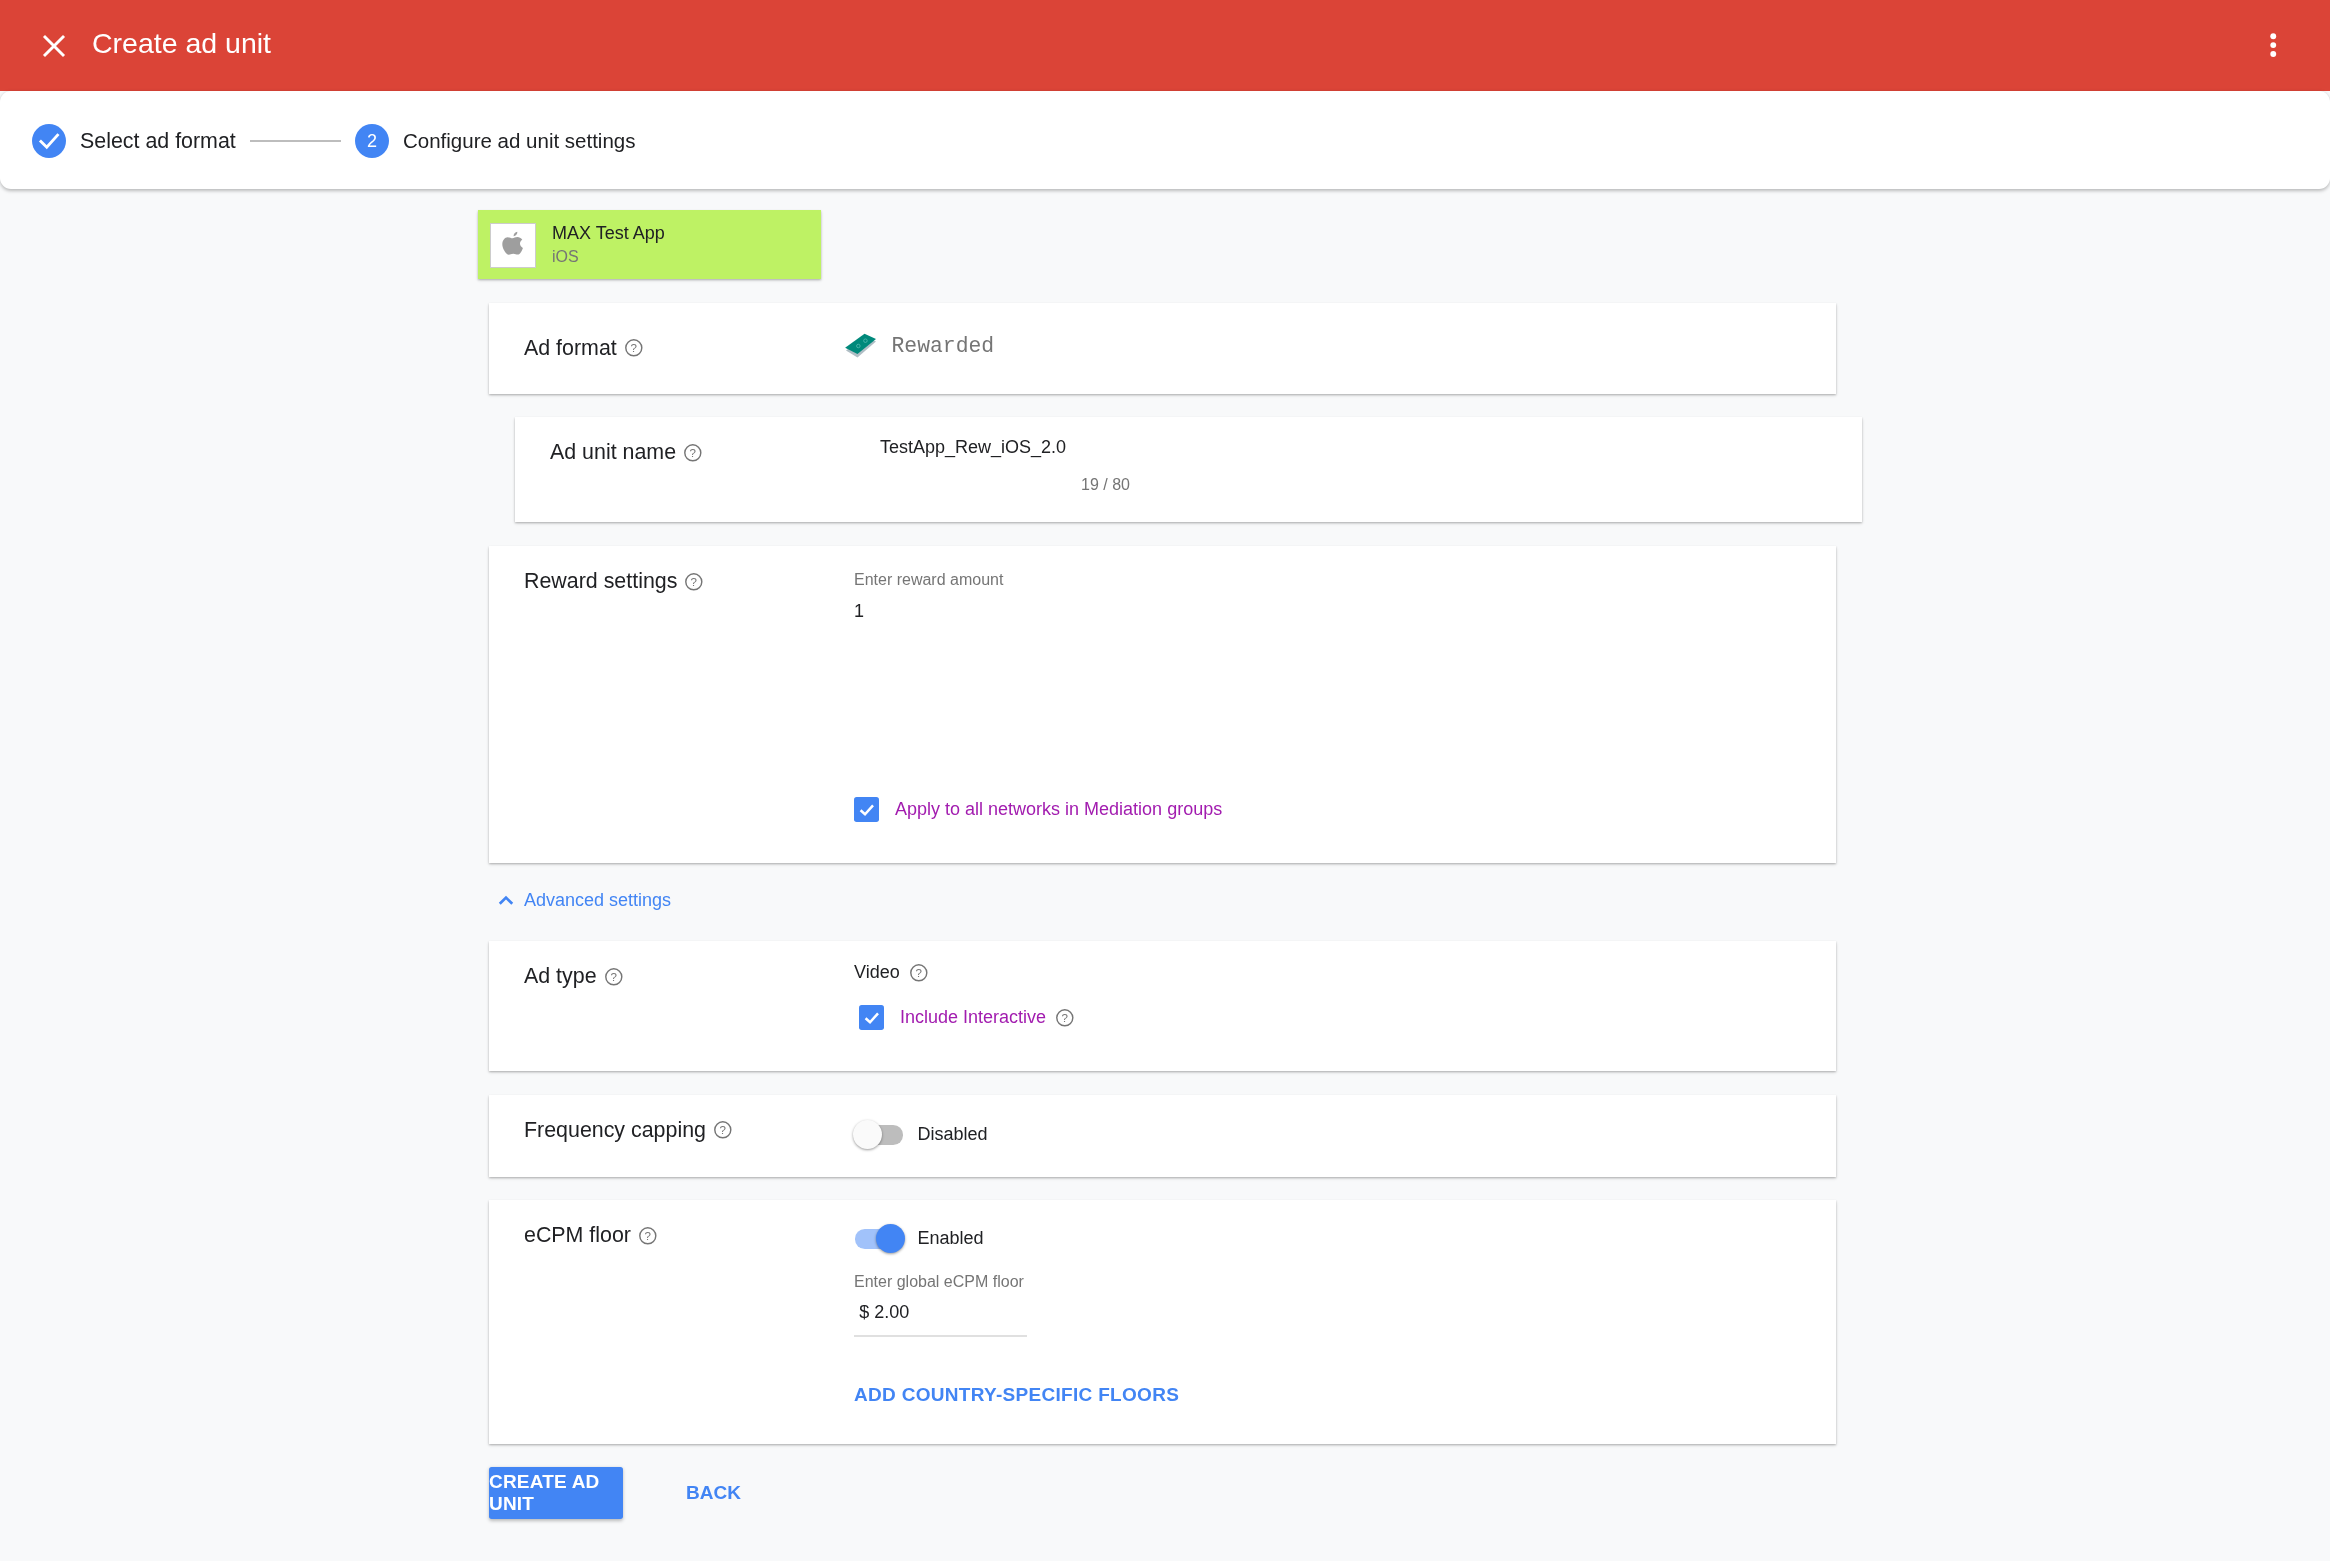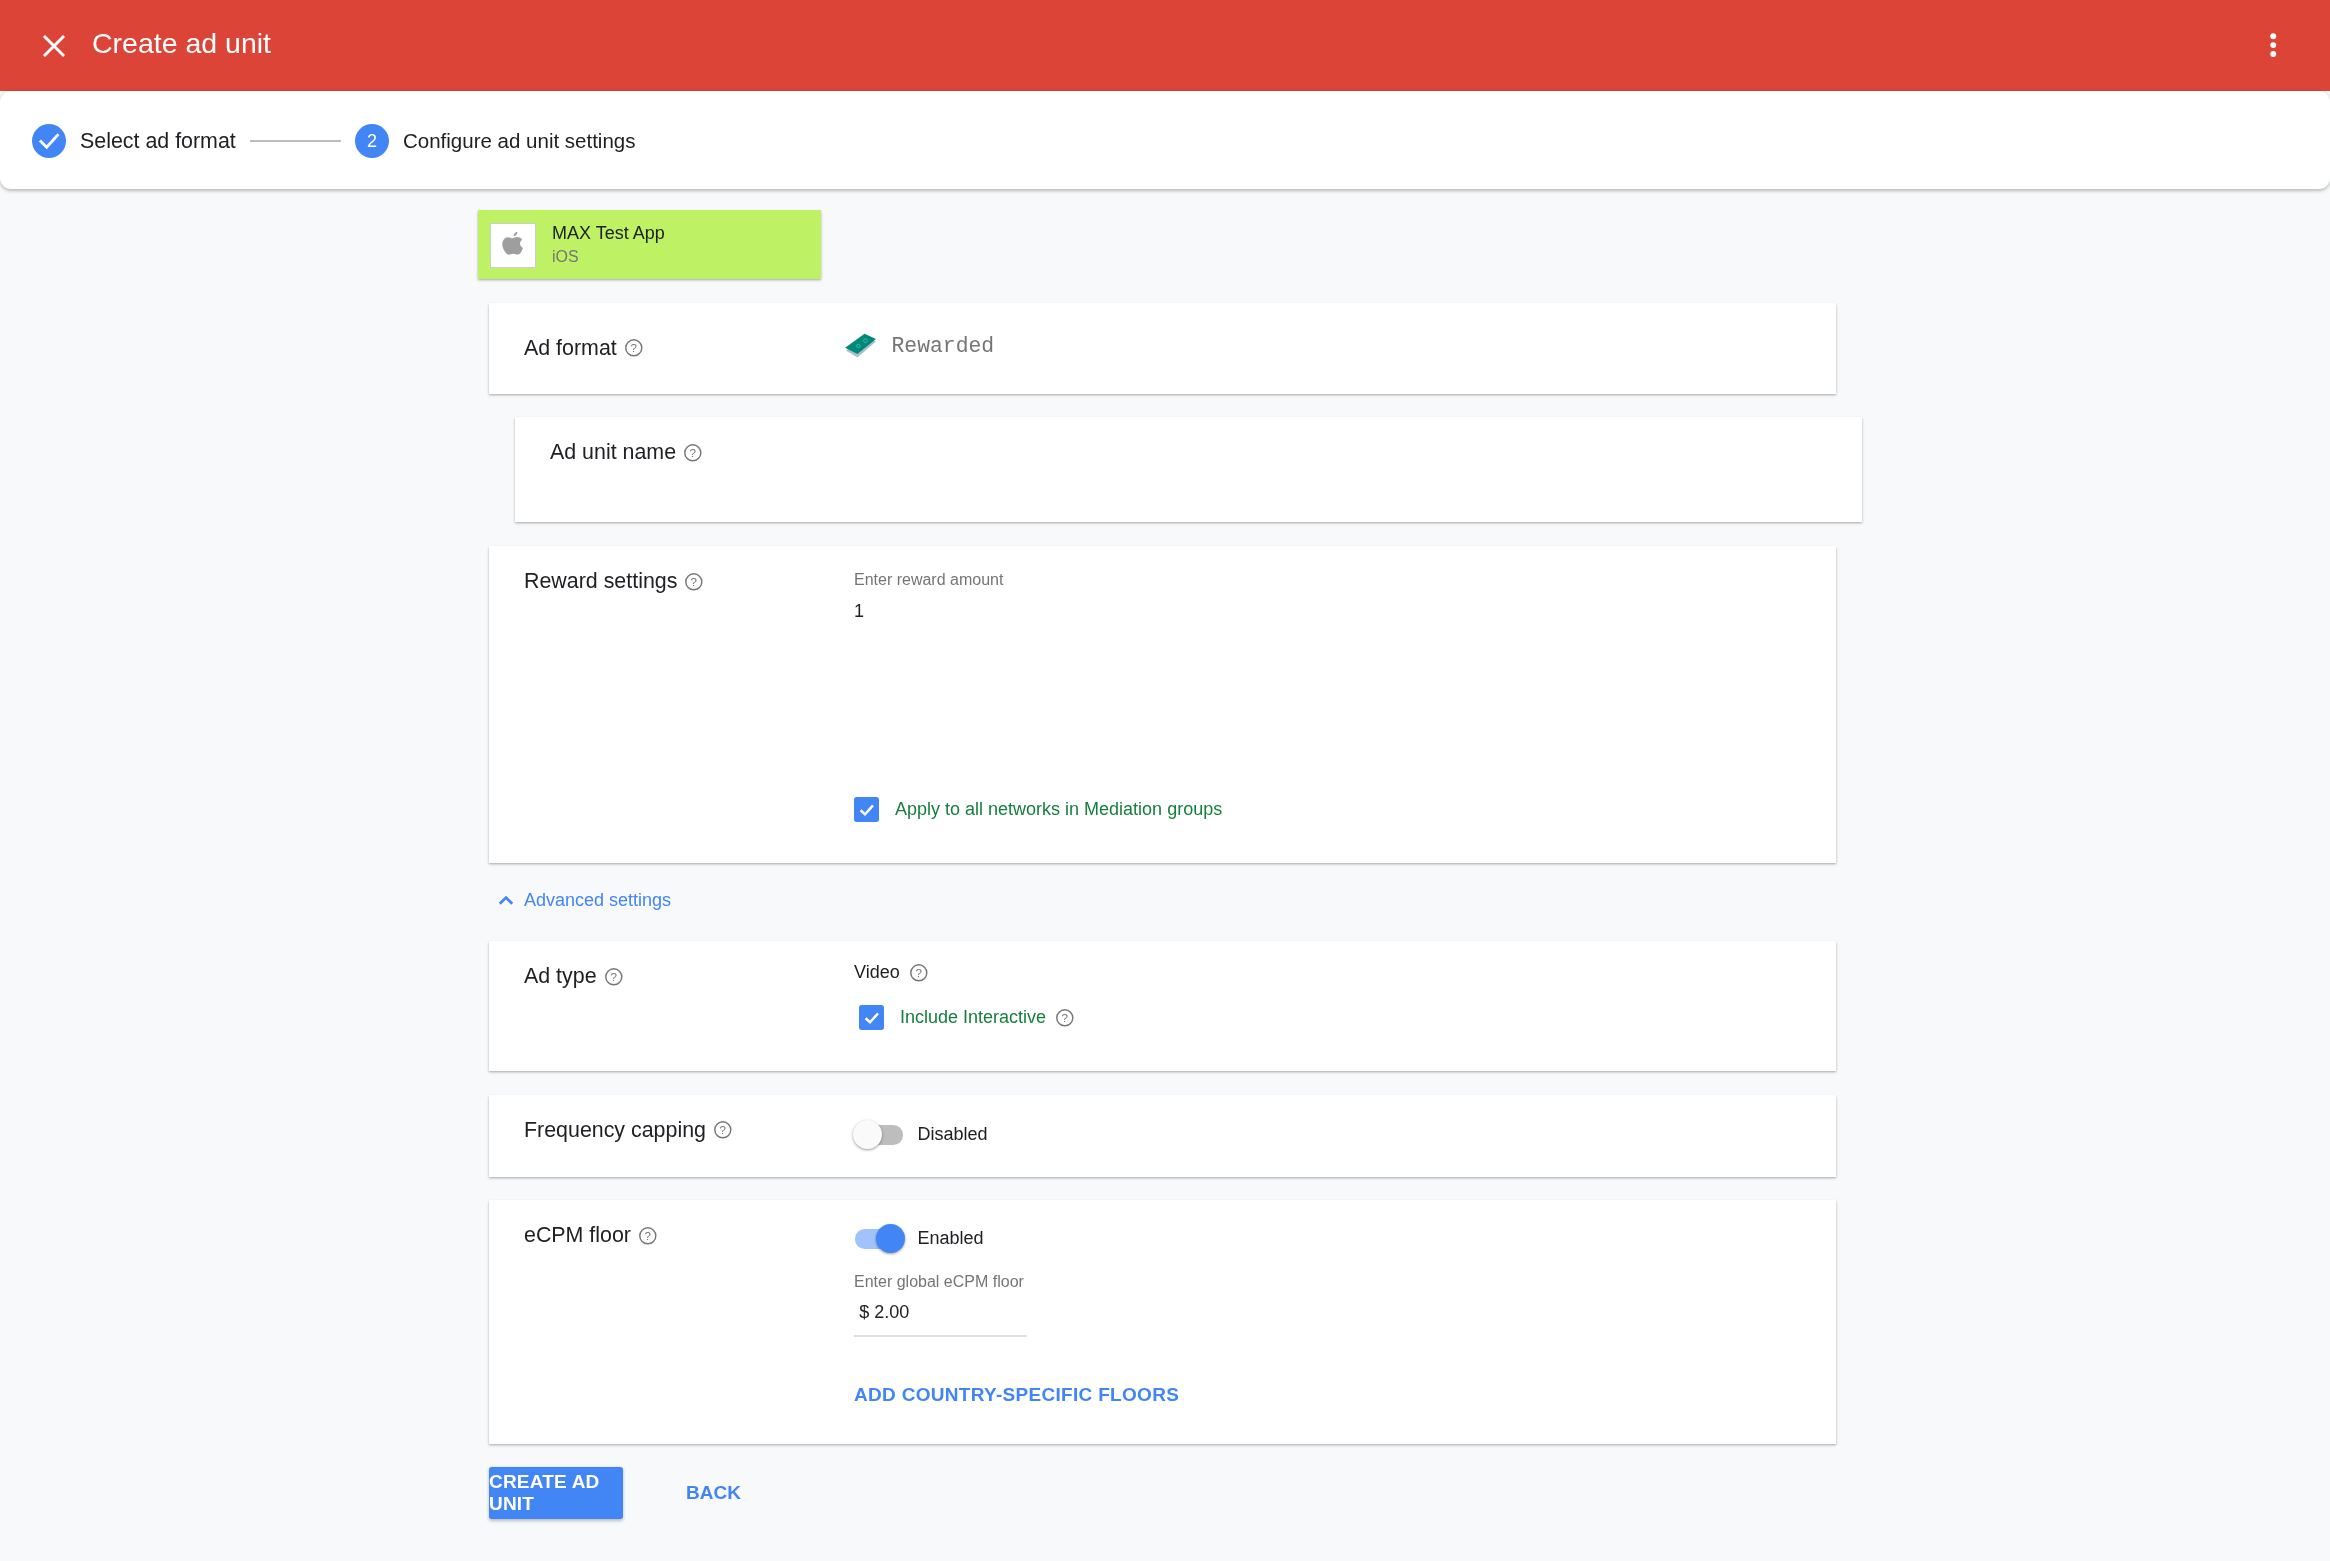--- a/index.html
+++ b/index.html
@@ -18,21 +18,21 @@
   .app-icon { position: absolute; left: 11.6px; top: 12.5px; width: 46px; height: 45px; border: 0.9px solid #ccc; background: #fff; display: flex; align-items: center; justify-content: center; }
   .app-name { position: absolute; left: 74px; top: 10.7px; font-size: 18px; line-height: 25px; color: #202124; }
   .app-platform { position: absolute; left: 74px; top: 36px; font-size: 16px; line-height: 21.4px; color: #757575; }
   .row-label { position: absolute; left: 35px; font-size: 21.4px; line-height: 28.5px; color: #202124; display: flex; align-items: center; gap: 7.1px; }
   .help { width: 19.6px; height: 19.6px; display: inline-block; }
   .value-col { position: absolute; left: 365px; }
   .field-label { font-size: 16px; color: #757575; line-height: 21.4px; }
   .field-value { font-size: 18px; color: #202124; line-height: 25px; }
   .counter { font-size: 16px; color: #757575; text-align: right; width: 250px; line-height: 21.4px; }
   .checkbox { width: 25px; height: 25px; border-radius: 2.7px; background: #4285f4; display: inline-flex; align-items: center; justify-content: center; cursor: pointer; flex: none; }
-  .cb-row { display: flex; align-items: center; gap: 16px; font-size: 18px; color: #15803d; }
+  .cb-row { display: flex; align-items: center; gap: 16px; font-size: 18px; color: #a21caf; }
   .toggle { position: relative; width: 52px; height: 30px; cursor: pointer; flex: none; }
   .toggle .track { position: absolute; left: 1.8px; top: 6.2px; width: 48px; height: 19.6px; border-radius: 9.8px; background: #bdbdbd; }
   .toggle .thumb { position: absolute; top: 0.9px; width: 29px; height: 29px; border-radius: 50%; background: #fafafa; box-shadow: 0 0.9px 2.7px rgba(0,0,0,0.4); }
   .toggle.off .thumb { left: 0; }
   .toggle.on .track { background: #a1c2fa; }
   .toggle.on .thumb { left: 23px; background: #4285f4; }
   .toggle-row { display: flex; align-items: center; gap: 12.5px; font-size: 18px; color: #202124; }
   .adv { position: absolute; left: 497px; top: 890px; display: flex; align-items: center; gap: 9px; color: #4285f4; font-size: 18px; cursor: pointer; }
   .link { color: #4285f4; font-size: 19px; font-weight: bold; letter-spacing: 0.3px; cursor: pointer; }
   .btn-primary { position: absolute; left: 489px; top: 1467px; width: 134px; height: 52px; background: #4285f4; color: #fff; font-size: 19px; font-weight: bold; border-radius: 2.7px; box-shadow: 0 1.8px 3.6px rgba(0,0,0,0.25); display: flex; align-items: center; justify-content: center; cursor: pointer; letter-spacing: 0.2px; }
@@ -101,20 +101,24 @@
 </div>
 
 <div class="card" style="top:417px; height:105px;margin-left:26px;">
   <div class="row-label" style="top:21.4px;">
     <span>Ad unit name</span>
     <svg class="help" viewBox="0 0 22 22" style="font-size:24px">
         <circle cx="11" cy="11" r="9" fill="none" stroke="#757575" stroke-width="1.6"></circle>
         <text x="11" y="15.5" font-size="13" text-anchor="middle" fill="#757575" font-family="Liberation Sans, sans-serif">?</text>
       </svg>
   </div>
+  <div class="value-col" style="top:18px; width:250px;">
+    <div class="field-value">TestApp_Rew_iOS_2.0</div>
+    <div class="counter" style="margin-top:14.3px;">19 / 80</div>
+  </div>
 </div>
 
 <div class="card" style="top:546px; height:317px;padding-left:15px;">
   <div class="row-label" style="top:21.4px;">
     <span>Reward settings</span>
     <svg class="help" viewBox="0 0 22 22" style="font-size:24px">
         <circle cx="11" cy="11" r="9" fill="none" stroke="#757575" stroke-width="1.6"></circle>
         <text x="11" y="15.5" font-size="13" text-anchor="middle" fill="#757575" font-family="Liberation Sans, sans-serif">?</text>
       </svg>
   </div>

